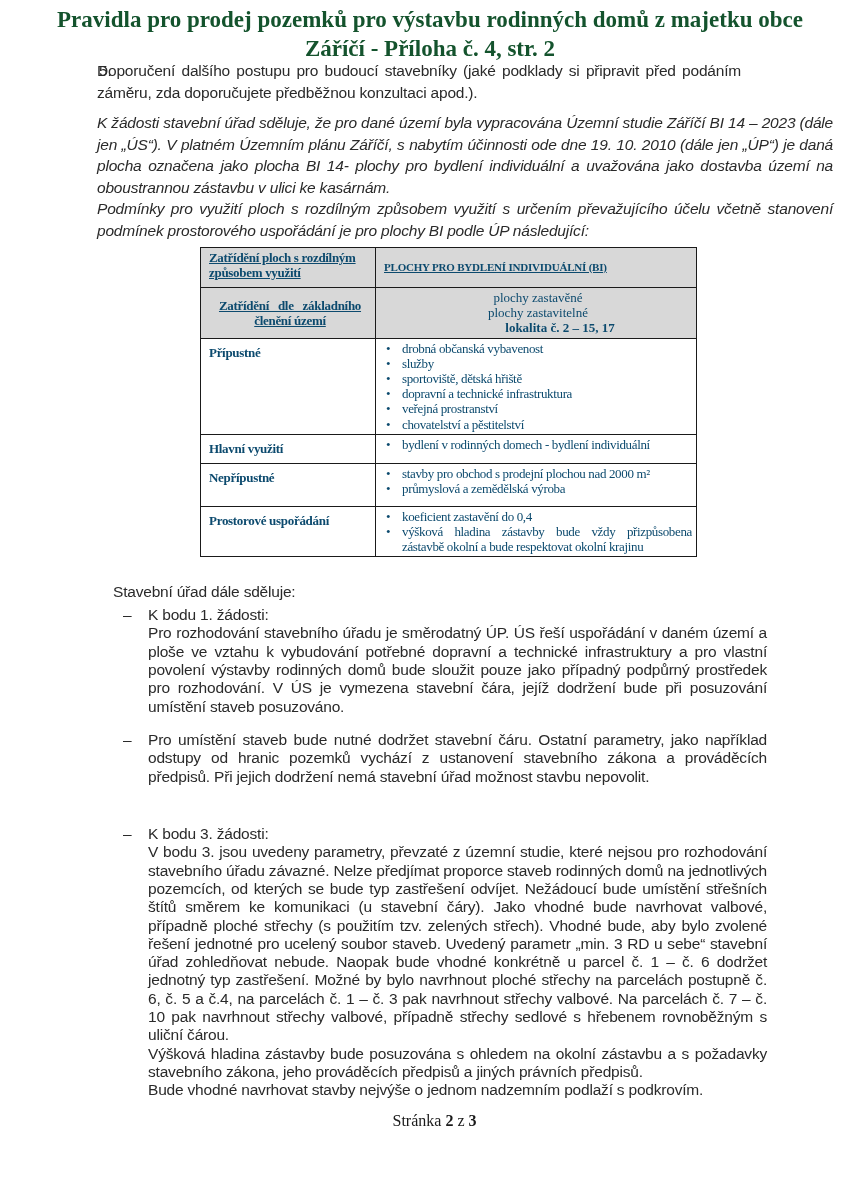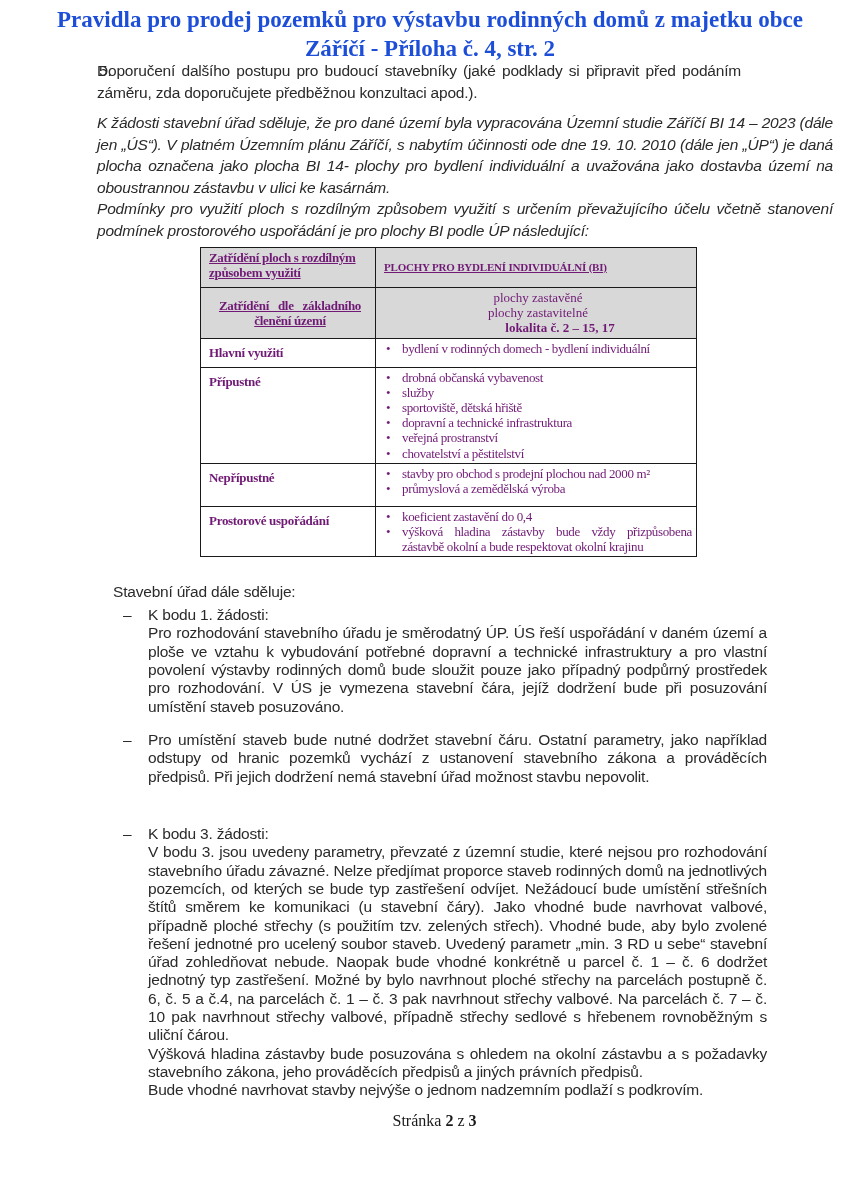--- a/index.html
+++ b/index.html
@@ -8,36 +8,36 @@
     background:#ffffff; overflow:hidden;
     font-family:"Liberation Sans", sans-serif;
     color:#2a2a2a;
   }
   
   .doc-title {
     position:absolute; top:5px; left:20px; width:820px;
     text-align:center;
     font-family:"Liberation Serif", serif;
     font-weight:bold; font-size:23px; line-height:29px;
-    color:#1d4ed8;
+    color:#14532d;
   }
   
   .bodytext { font-size:15.5px; letter-spacing:-0.2px; line-height:21.6px; text-align:justify; }
   .bodytext p { margin:0; }
   
   .item5 { position:absolute; top:60px; left:97px; width:670px; }
   .item5 .num { position:absolute; left:2px; top:0; }
   .item5 .itxt { width:644px; }
   
   .intro { position:absolute; top:112px; left:97px; width:736px;font-style:italic; }
   
   .zoning-table {
     position:absolute; top:247px; left:200px;
     border-collapse:collapse; table-layout:fixed; width:470px;
-    font-family:"Liberation Serif", serif; font-size:13px; color:#701a75;
+    font-family:"Liberation Serif", serif; font-size:13px; color:#0c4a6e;
     line-height:15.2px;
   }
   .zoning-table td {
     border:1.5px solid #1a1a1a; padding:2px 4px 2px 8px; vertical-align:top;
     overflow:hidden;
   }
   .zoning-table .col-label { width:162px; }
   .zoning-table .col-val   { width:308px; }
   .hdr-bg { background:#d8d8d8; }
   .cell-label { font-weight:bold; font-size:13px; letter-spacing:-0.3px; white-space:nowrap; }
@@ -103,55 +103,55 @@
       <td class="col-label hdr-bg cell-label va-mid">
         <div class="uline row2-l1">Zatřídění dle základního</div>
         <div class="uline">členění území</div>
       </td>
       <td class="col-val hdr-bg">
         <div>plochy zastavěné</div>
         <div>plochy zastavitelné</div>
         <div class="bold-line">lokalita č. 2 – 15, 17</div>
       </td>
     </tr>
+    <tr style="height:91px;">
+      <td class="col-label cell-label pt6">Přípustné</td>
+      <td class="col-val">
+        <div class="bullet-item">
+              <span class="bmark">•</span>
+              <span class="btxt">drobná občanská vybavenost</span>
+            </div>
+        <div class="bullet-item">
+              <span class="bmark">•</span>
+              <span class="btxt">služby</span>
+            </div>
+        <div class="bullet-item">
+              <span class="bmark">•</span>
+              <span class="btxt">sportoviště, dětská hřiště</span>
+            </div>
+        <div class="bullet-item">
+              <span class="bmark">•</span>
+              <span class="btxt">dopravní a technické infrastruktura</span>
+            </div>
+        <div class="bullet-item">
+              <span class="bmark">•</span>
+              <span class="btxt">veřejná prostranství</span>
+            </div>
+        <div class="bullet-item">
+              <span class="bmark">•</span>
+              <span class="btxt">chovatelství a pěstitelství</span>
+            </div>
+      </td>
+    </tr>
     <tr style="height:29px;">
       <td class="col-label cell-label va-mid">Hlavní využití</td>
       <td class="col-val">
         <div class="bullet-item">
               <span class="bmark">•</span>
               <span class="btxt">bydlení v rodinných domech - bydlení individuální</span>
-            </div>
-      </td>
-    </tr>
-    <tr style="height:91px;">
-      <td class="col-label cell-label pt6">Přípustné</td>
-      <td class="col-val">
-        <div class="bullet-item">
-              <span class="bmark">•</span>
-              <span class="btxt">drobná občanská vybavenost</span>
-            </div>
-        <div class="bullet-item">
-              <span class="bmark">•</span>
-              <span class="btxt">služby</span>
-            </div>
-        <div class="bullet-item">
-              <span class="bmark">•</span>
-              <span class="btxt">sportoviště, dětská hřiště</span>
-            </div>
-        <div class="bullet-item">
-              <span class="bmark">•</span>
-              <span class="btxt">dopravní a technické infrastruktura</span>
-            </div>
-        <div class="bullet-item">
-              <span class="bmark">•</span>
-              <span class="btxt">veřejná prostranství</span>
-            </div>
-        <div class="bullet-item">
-              <span class="bmark">•</span>
-              <span class="btxt">chovatelství a pěstitelství</span>
             </div>
       </td>
     </tr>
     <tr style="height:43px;">
       <td class="col-label cell-label pt6">Nepřípustné</td>
       <td class="col-val">
         <div class="bullet-item">
               <span class="bmark">•</span>
               <span class="btxt">stavby pro obchod s prodejní plochou nad 2000 m²</span>
             </div>

